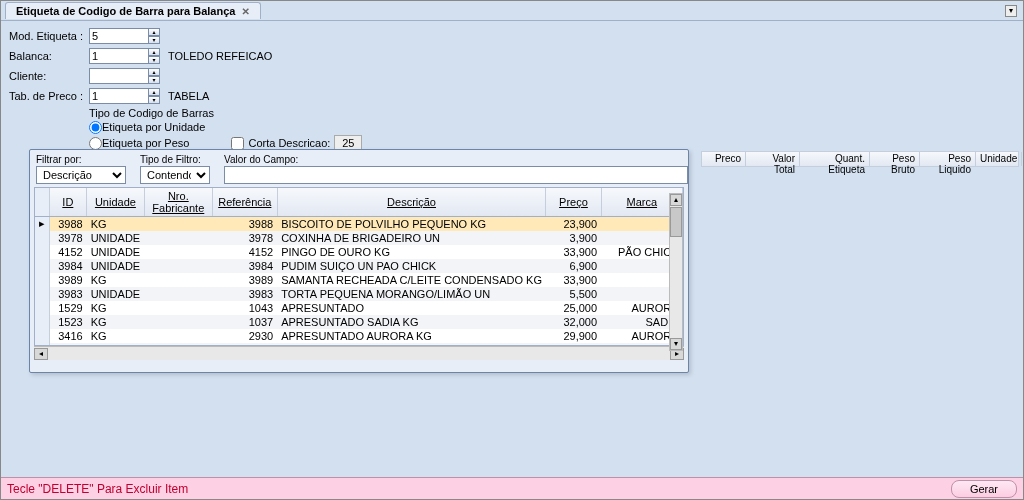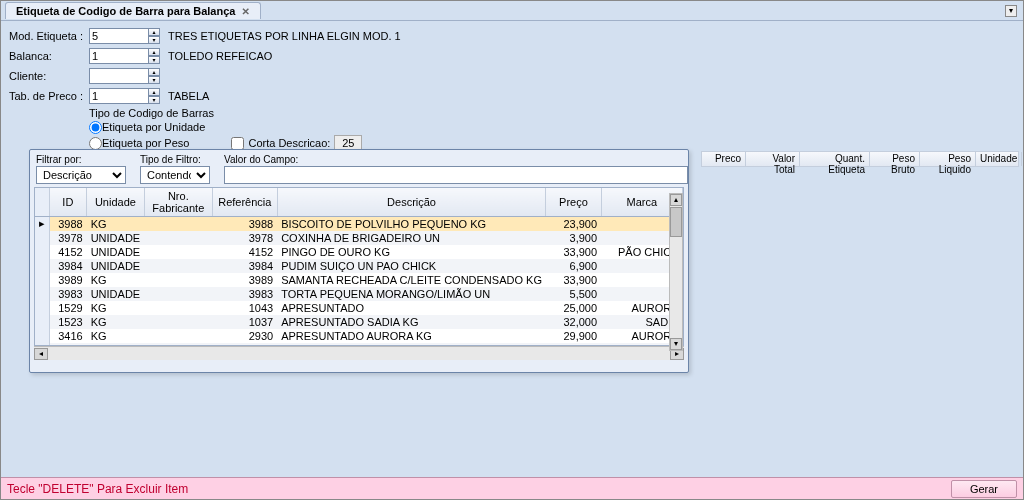--- a/index.html
+++ b/index.html
@@ -164,20 +164,21 @@
   }
   .tbl th {
     background: linear-gradient(#f6f8fc,#e2e8f2);
     border-right: 1px solid #c4cedd;
     border-bottom: 1px solid #a0b0c8;
     padding: 2px 4px;
     text-align: center;
     font-weight: normal;
     position: sticky;
     top: 0;
+    text-decoration: underline;
   }
   .tbl td {
     padding: 0px 4px;
     height: 14px;
     white-space: nowrap;
     overflow: hidden;
   }
   .tbl tr:nth-child(even) td { background: #f2f4f8; }
   .tbl tr.sel td { background: #ffe9b8; }
   .col-id { width: 40px; text-align: right; }
@@ -250,21 +251,21 @@
   }
   .footer-text {
     color: #c00030;
     font-size: 12px;
   }
   .gerar-btn {
     border: 1px solid #c090a8;
     background: linear-gradient(#fee8f2,#fccde2);
     padding: 2px 18px;
     font-size: 11px;
-    border-radius: 2px;
+    border-radius: 8px;
     cursor: pointer;
   }
 </style>
 </head>
 <body>
 
 <div class="tab-bar">
   <div class="tab">
     <span>Etiqueta de Codigo de Barra para Balança</span>
     <span class="tab-close">✕</span>
@@ -273,21 +274,20 @@
 </div>
 
 <div class="form-area">
   <div class="form-row">
     <span class="form-label">Mod. Etiqueta :</span>
     <input class="form-input" value="5" style="">
     <span class="spin-btns">
         <span>▴</span>
         <span>▾</span>
       </span>
-    <span class="form-desc">TRES ETIQUETAS POR LINHA ELGIN MOD. 1</span>
   </div>
   <div class="form-row">
     <span class="form-label">Balanca:</span>
     <input class="form-input" value="1" style="">
     <span class="spin-btns">
         <span>▴</span>
         <span>▾</span>
       </span>
     <span class="form-desc">TOLEDO REFEICAO</span>
   </div>

